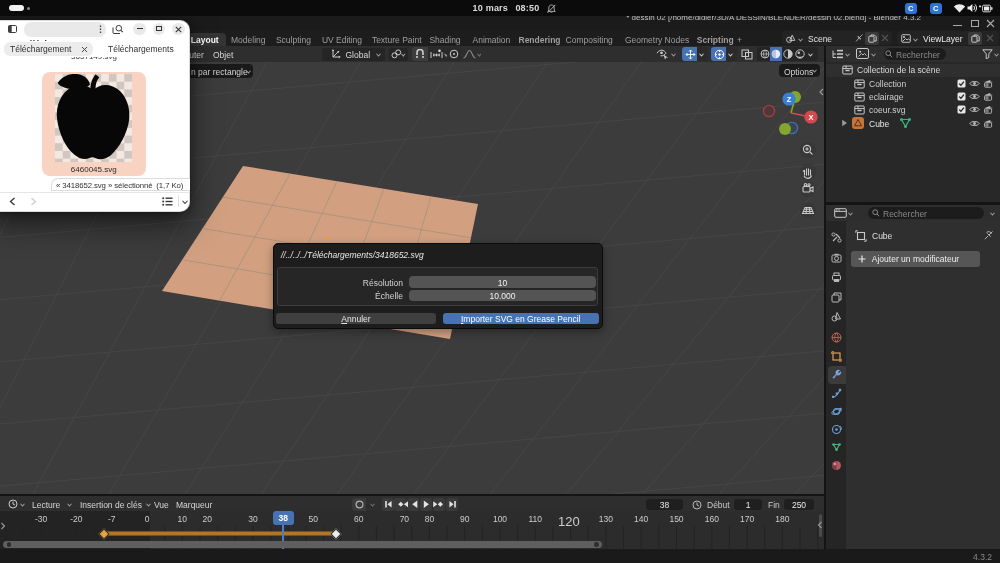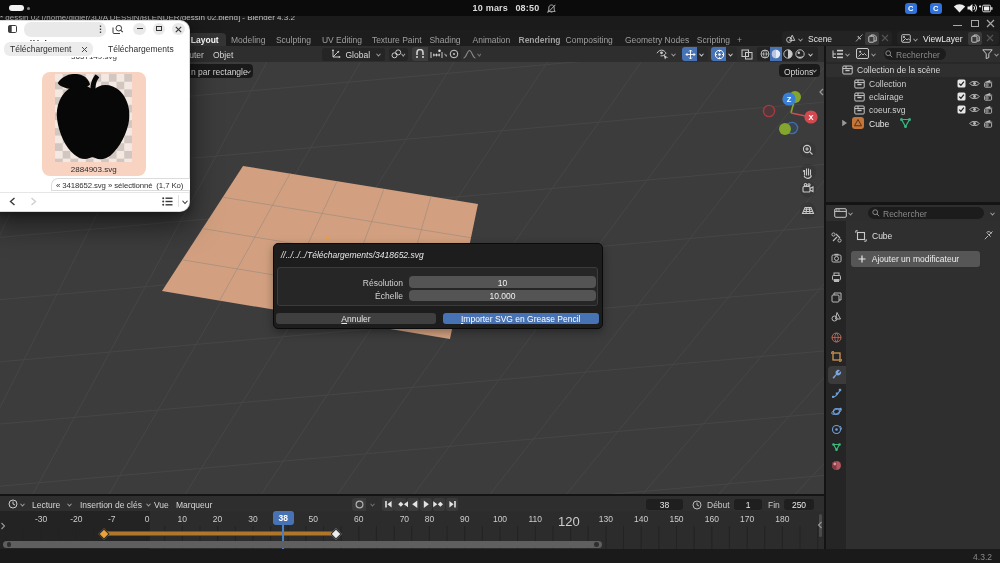--- a/index.html
+++ b/index.html
@@ -28,39 +28,39 @@
       <path d="M8 1.4 A5 5 0 0 1 8 8.6" fill="none" stroke="#ececec" stroke-width="1"></path>
     </svg>
 <svg class="a" style="left:978px;top:3.5px" width="15" height="9" viewBox="0 0 15 9">
       <path d="M1 2.4 L3.2 2.4 M2.1 1.3 L2.1 3.5" stroke="#ececec" stroke-width="0.9"></path>
       <rect x="4.6" y="1.2" width="8" height="6.6" rx="1.2" fill="none" stroke="#ececec" stroke-width="0.9"></rect>
       <rect x="13.2" y="3.1" width="1.3" height="2.8" rx="0.6" fill="#ececec"></rect>
       <rect x="6" y="2.6" width="5.2" height="3.8" rx="0.5" fill="#ececec"></rect>
     </svg>
 </div>
 <div class="a" style="left:0;top:16px;width:1000px;height:14px;background:#1b1b1b"></div>
-<div class="tx" style="left:0;top:13px;width:921px;text-align:left;font-size:8px;color:#c0c0c0">* dessin 02 [/home/didier/3D/A DESSIN/BLENDER/dessin 02.blend] - Blender 4.3.2</div>
+<div class="tx" style="left:0;top:13px;width:921px;text-align:right;font-size:8px;color:#c0c0c0">* dessin 02 [/home/didier/3D/A DESSIN/BLENDER/dessin 02.blend] - Blender 4.3.2</div>
 <div class="a" style="left:953px;top:24.5px;width:9px;height:1.4px;background:#a8a8a8"></div>
 <div class="a" style="left:971px;top:19.5px;width:7.5px;height:7.5px;border:1.4px solid #a8a8a8"></div>
 <svg class="a" style="left:986px;top:19px" width="9" height="9" viewBox="0 0 9 9">
     <path d="M1 1 L8 8 M8 1 L1 8" stroke="#a8a8a8" stroke-width="1.2"></path>
   </svg>
 <div class="a" style="left:0;top:30px;width:1000px;height:16px;background:#1d1d1d"></div>
 <div class="a" style="left:186.5px;top:33px;width:39.5px;height:13px;background:#353535;border-radius:4px 4px 0 0"></div>
 <div class="tx" style="left:190.8px;top:35px;font-size:8.5px;font-weight:bold;color:#ffffff">Layout</div>
 <div class="tx" style="left:231px;top:35px;font-size:8.5px;font-weight:normal;color:#9f9f9f">Modeling</div>
 <div class="tx" style="left:275.9px;top:35px;font-size:8.5px;font-weight:normal;color:#9f9f9f">Sculpting</div>
 <div class="tx" style="left:321.9px;top:35px;font-size:8.5px;font-weight:normal;color:#9f9f9f">UV Editing</div>
 <div class="tx" style="left:371.9px;top:35px;font-size:8.5px;font-weight:normal;color:#9f9f9f">Texture Paint</div>
 <div class="tx" style="left:429.4px;top:35px;font-size:8.5px;font-weight:normal;color:#9f9f9f">Shading</div>
 <div class="tx" style="left:472.5px;top:35px;font-size:8.5px;font-weight:normal;color:#9f9f9f">Animation</div>
 <div class="tx" style="left:518.5px;top:35px;font-size:8.5px;font-weight:bold;color:#9f9f9f">Rendering</div>
 <div class="tx" style="left:565.6px;top:35px;font-size:8.5px;font-weight:normal;color:#9f9f9f">Compositing</div>
 <div class="tx" style="left:624.9px;top:35px;font-size:8.5px;font-weight:normal;color:#9f9f9f">Geometry Nodes</div>
-<div class="tx" style="left:696.8px;top:35px;font-size:8.5px;font-weight:normal;color:#9f9f9f">Scripting</div>
+<div class="tx" style="left:696.8px;top:35px;font-size:8.5px;font-weight:bold;color:#9f9f9f">Scripting</div>
 <div class="tx" style="left:737.1px;top:35px;font-size:8.5px;font-weight:normal;color:#9f9f9f">+</div>
 <div class="a" style="left:782px;top:31px;width:110px;height:14px;background:#232323;border-radius:4px"></div>
 <svg class="a" style="left:786px;top:33.5px" width="10" height="9" viewBox="0 0 10 9">
     <circle cx="3.2" cy="5.8" r="2.6" fill="none" stroke="#cfcfcf" stroke-width="0.9"></circle>
     <path d="M6.2 1.2 L8.8 6.4 L3.6 6.4 Z" fill="none" stroke="#cfcfcf" stroke-width="0.9"></path>
   </svg>
 <svg class="a" style="left:797.5px;top:37.5px;" width="5" height="4.5" viewBox="0 0 5 4.5">
     <path d="M0.5 0.75 L2.5 3 L4.5 0.75" stroke="#9a9a9a" stroke-width="1.1" fill="none"></path>
   </svg>
 <div class="tx" style="left:808px;top:33.5px;font-size:8.5px;color:#e3e3e3">Scene</div>
@@ -588,21 +588,21 @@
 <div class="a" style="left:734px;top:498.5px;width:28px;height:11.5px;background:#1f1f1f;border-radius:3px"></div>
 <div class="tx" style="left:734px;top:500px;width:28px;text-align:center;font-size:8.5px;color:#e8e8e8">1</div>
 <div class="tx" style="left:768px;top:500px;font-size:8.5px;color:#c9c9c9">Fin</div>
 <div class="a" style="left:784px;top:498.5px;width:30px;height:11.5px;background:#1f1f1f;border-radius:3px"></div>
 <div class="tx" style="left:784px;top:500px;width:30px;text-align:center;font-size:8.5px;color:#e8e8e8">250</div>
 <div class="tx" style="left:26.10000000000001px;top:514px;width:30px;text-align:center;font-size:8.5px;color:#cdcdcd">-30</div>
 <div class="tx" style="left:61.400000000000006px;top:514px;width:30px;text-align:center;font-size:8.5px;color:#cdcdcd">-20</div>
 <div class="tx" style="left:96.7px;top:514px;width:30px;text-align:center;font-size:8.5px;color:#cdcdcd">-7</div>
 <div class="tx" style="left:132.0px;top:514px;width:30px;text-align:center;font-size:8.5px;color:#cdcdcd">0</div>
 <div class="tx" style="left:167.3px;top:514px;width:30px;text-align:center;font-size:8.5px;color:#cdcdcd">10</div>
-<div class="tx" style="left:202.6px;top:514px;width:30px;text-align:center;font-size:8.5px;color:#cdcdcd">20</div>
+<div class="tx" style="left:202.6px;top:514px;width:30px;font-size:8.5px;color:#cdcdcd">20</div>
 <div class="tx" style="left:237.89999999999998px;top:514px;width:30px;text-align:center;font-size:8.5px;color:#cdcdcd">30</div>
 <div class="tx" style="left:273.2px;top:514px;width:30px;text-align:center;font-size:8.5px;color:#cdcdcd">40</div>
 <div class="tx" style="left:308.5px;top:514px;width:30px;font-size:8.5px;color:#cdcdcd">50</div>
 <div class="tx" style="left:343.79999999999995px;top:514px;width:30px;text-align:center;font-size:8.5px;color:#cdcdcd">60</div>
 <div class="tx" style="left:379.1px;top:514px;width:30px;text-align:right;font-size:8.5px;color:#cdcdcd">70</div>
 <div class="tx" style="left:414.4px;top:514px;width:30px;text-align:center;font-size:8.5px;color:#cdcdcd">80</div>
 <div class="tx" style="left:449.7px;top:514px;width:30px;text-align:center;font-size:8.5px;color:#cdcdcd">90</div>
 <div class="tx" style="left:485.0px;top:514px;width:30px;text-align:center;font-size:8.5px;color:#cdcdcd">100</div>
 <div class="tx" style="left:520.3px;top:514px;width:30px;text-align:center;font-size:8.5px;color:#cdcdcd">110</div>
 <div class="tx" style="left:558px;top:514px;width:30px;text-align:left;font-size:13px;color:#cdcdcd">120</div>
@@ -674,21 +674,21 @@
 <div class="a" style="left:64px;top:57px;width:60px;height:6px;overflow:hidden;z-index:21">
     <div style="margin-top:-5px;font-size:8px;color:#3a3a3a;text-align:center">3657149.svg</div>
   </div>
 <div class="a" style="left:42px;top:72px;width:103.5px;height:103.5px;background:#f8d3c1;border-radius:8px;z-index:21"></div>
 <div class="a" style="left:55px;top:74px;width:77px;height:88px;background:conic-gradient(#d2c6c1 90deg,#f4e8e2 90deg 180deg,#d2c6c1 180deg 270deg,#f4e8e2 270deg);background-size:15.4px 15.4px;z-index:21"></div>
 <svg class="a" style="left:55px;top:74px;z-index:21" width="77" height="88" viewBox="0 0 77 88">
     <path d="M36 21 C34.6 13 35.8 6 40.4 0.4 C42.5 1.5 43.4 2.3 44.2 3.5 C40.6 7.8 39.8 13.5 41.4 21 Z" fill="#070707"></path>
     <path d="M2.8 9 C7 1.6 17.4 -1.8 25.6 0.8 C30.6 2.4 33.8 5.8 35 10.4 C28 17 13 16.2 5.8 12 C4.2 11 3.2 10 2.8 9 Z" fill="#070707"></path>
     <path d="M38.5 16.5 C33.5 11 24.5 9.3 17.3 12.8 C6 18.3 0.2 32 2.2 46 C4 59.5 10.5 73.5 19.5 80.8 C24.5 84.9 30 86.3 34.6 84 C36.6 83 38.4 83 40.4 84 C45 86.4 51 85 55.5 81.4 C64.5 74 72.8 58.5 74.2 45 C75.8 30.5 68.8 16.5 57.8 12.4 C50.2 9.6 42.6 11.3 38.5 16.5 Z" fill="#070707"></path>
   </svg>
-<div class="tx" style="left:42px;top:164.5px;width:103.5px;text-align:center;font-size:8px;color:#2a2a2a;z-index:21">2884903.svg</div>
+<div class="tx" style="left:42px;top:164.5px;width:103.5px;text-align:center;font-size:8px;color:#2a2a2a;z-index:21">6460045.svg</div>
 <div class="a" style="left:51px;top:177.5px;width:138.5px;height:13.5px;background:#fff;border:1px solid #dcdcdc;border-right:none;border-radius:7px 0 0 0;z-index:21"></div>
 <div class="tx" style="left:56px;top:180.5px;font-size:7.8px;letter-spacing:-0.1px;color:#303030;z-index:21">« 3418652.svg » sélectionné (1,7 Ko)</div>
 <div class="a" style="left:-11px;top:191.5px;width:199.5px;height:19.5px;background:#fff;border-top:1px solid #e6e6e6;border-radius:0 0 9px 9px;z-index:21"></div>
 <svg class="a" style="left:9px;top:196.5px;z-index:21" width="7" height="9" viewBox="0 0 7 9">
     <path d="M5.5 1 L1.5 4.5 L5.5 8" stroke="#3a3a3a" stroke-width="1.4" fill="none"></path>
   </svg>
 <svg class="a" style="left:30px;top:196.5px;z-index:21" width="7" height="9" viewBox="0 0 7 9">
     <path d="M1.5 1 L5.5 4.5 L1.5 8" stroke="#cfcfcf" stroke-width="1.4" fill="none"></path>
   </svg>
 <svg class="a" style="left:162px;top:197px;z-index:21" width="11" height="9" viewBox="0 0 11 9">

